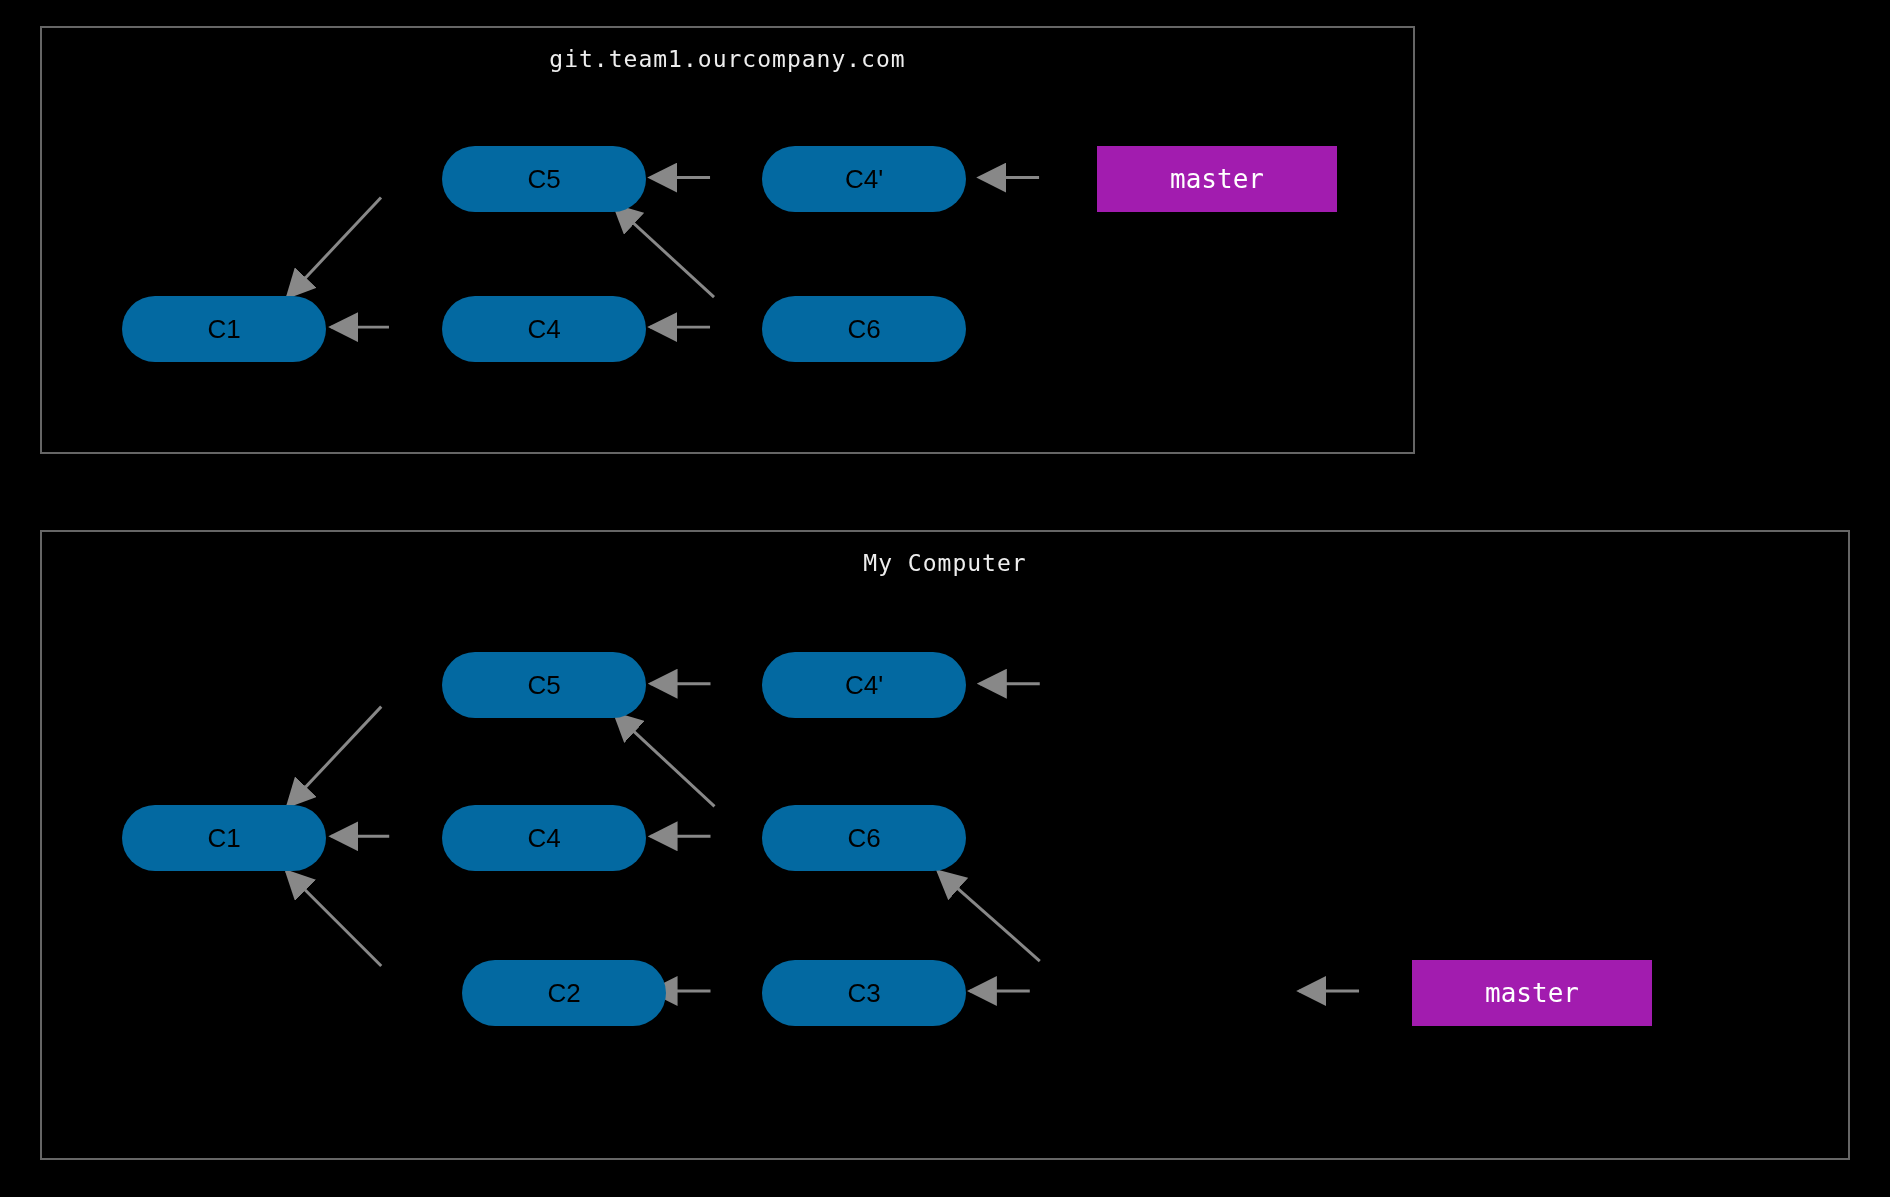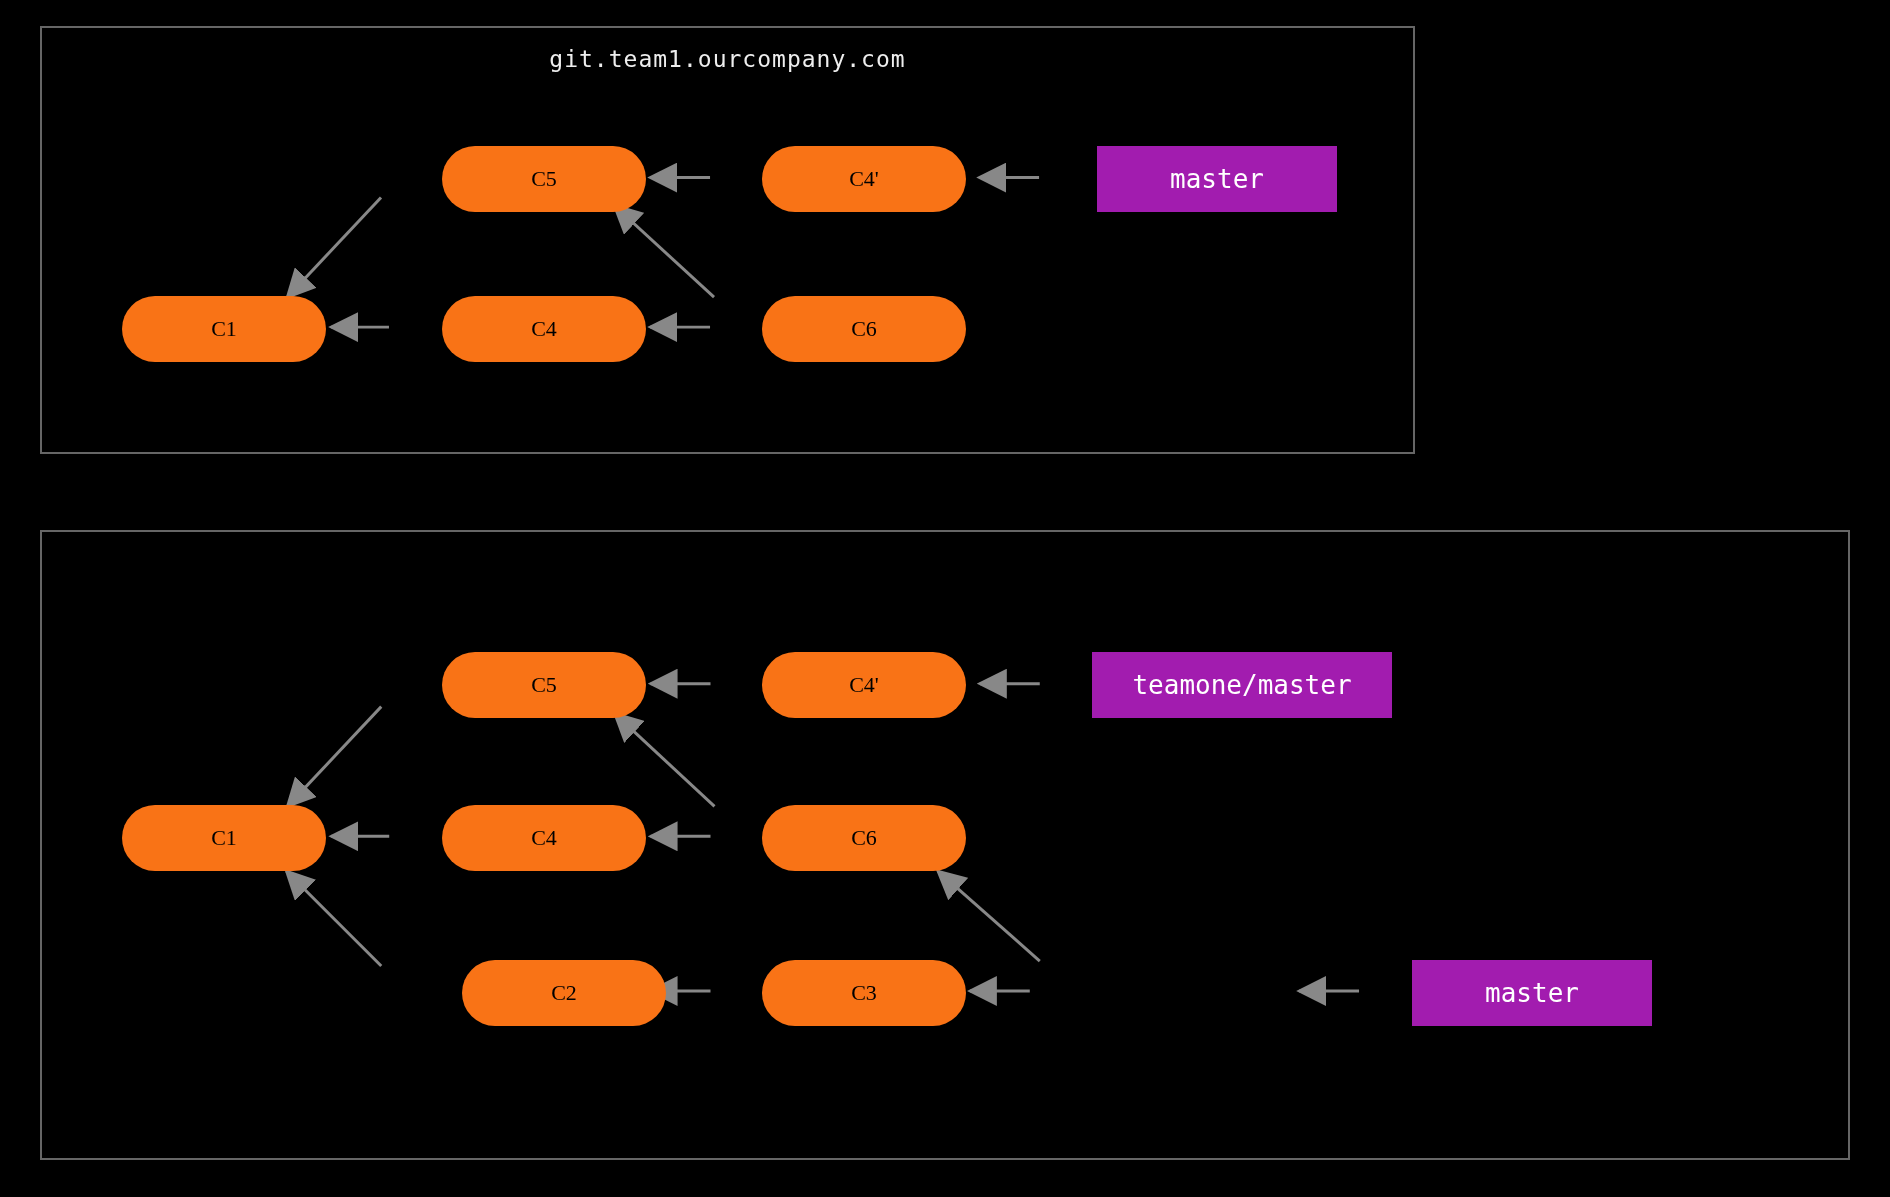--- a/index.html
+++ b/index.html
@@ -1,20 +1,20 @@
 <!DOCTYPE html>
 <html><head>
 <meta charset="utf-8">
 <style>
 html,body{margin:0;padding:0;background:#000;font-family:ui-monospace,"SF Mono","Cascadia Code",Consolas,"Liberation Mono",monospace}
 *{box-sizing:border-box}
 .page{width:1686px;height:1197px;position:relative;padding:24px 24px}
 .panel{position:absolute;border:2px solid #666}
 .panel-title{position:absolute;width:100%;text-align:center;top:18px;color:#eee;font-family:ui-monospace,monospace;font-size:23px;letter-spacing:1px}
-.commit{position:absolute;width:204px;height:66px;border-radius:33px;background:#f97316;color:#000;font-family:Liberation Serif, serif;font-size:22px;display:flex;align-items:center;justify-content:center}
+.commit{position:absolute;width:204px;height:66px;border-radius:33px;background:#0369a1;color:#000;font-family:Liberation Sans, sans-serif;font-size:26px;display:flex;align-items:center;justify-content:center}
 .ref{position:absolute;height:66px;background:#a21caf;color:#fff;font-family:ui-monospace,monospace;font-size:26px;display:flex;align-items:center;justify-content:center}
 svg.arrows{position:absolute;inset:0;pointer-events:none}
 svg.arrows line,svg.arrows path{stroke:#888;stroke-width:3;fill:none}
 svg.arrows .head{fill:#888;stroke:none}
 </style>
 </head>
 <body>
 
 <div class="page">
 
@@ -44,20 +44,21 @@
     <div class="commit" style="left:80px;top:268px">C1</div>
     <div class="commit" style="left:400px;top:118px">C5</div>
     <div class="commit" style="left:400px;top:268px">C4</div>
     <div class="commit" style="left:720px;top:268px">C6</div>
     <div class="commit" style="left:720px;top:118px">C4'</div>
 
     <div class="ref" style="left:1055px;top:118px;width:240px">master</div>
   </div>
 
   <div class="panel" style="left:40px;top:530px;width:1810px;height:630px">
+    <div class="panel-title">My Computer</div>
 
     <svg class="arrows" viewBox="0 0 1810 630">
       <defs>
         <marker id="ah2" markerWidth="10" markerHeight="10" refX="9" refY="5" orient="auto">
           <path class="head" d="M0,0 L10,5 L0,10 z"></path>
         </marker>
       </defs>
 
       <line x1="340" y1="175" x2="246" y2="275" marker-end="url(#ah2)"></line>
 
@@ -83,17 +84,16 @@
     </svg>
 
     <div class="commit" style="left:80px;top:273px">C1</div>
     <div class="commit" style="left:400px;top:120px">C5</div>
     <div class="commit" style="left:400px;top:273px">C4</div>
     <div class="commit" style="left:420px;top:428px">C2</div>
     <div class="commit" style="left:720px;top:120px">C4'</div>
     <div class="commit" style="left:720px;top:273px">C6</div>
     <div class="commit" style="left:720px;top:428px">C3</div>
 
-    <div class="ref" style="left:1050px;top:120px;width:300px">teamone/master</div>
     <div class="ref" style="left:1370px;top:428px;width:240px">master</div>
   </div>
 
 </div>
 
 </body></html>

